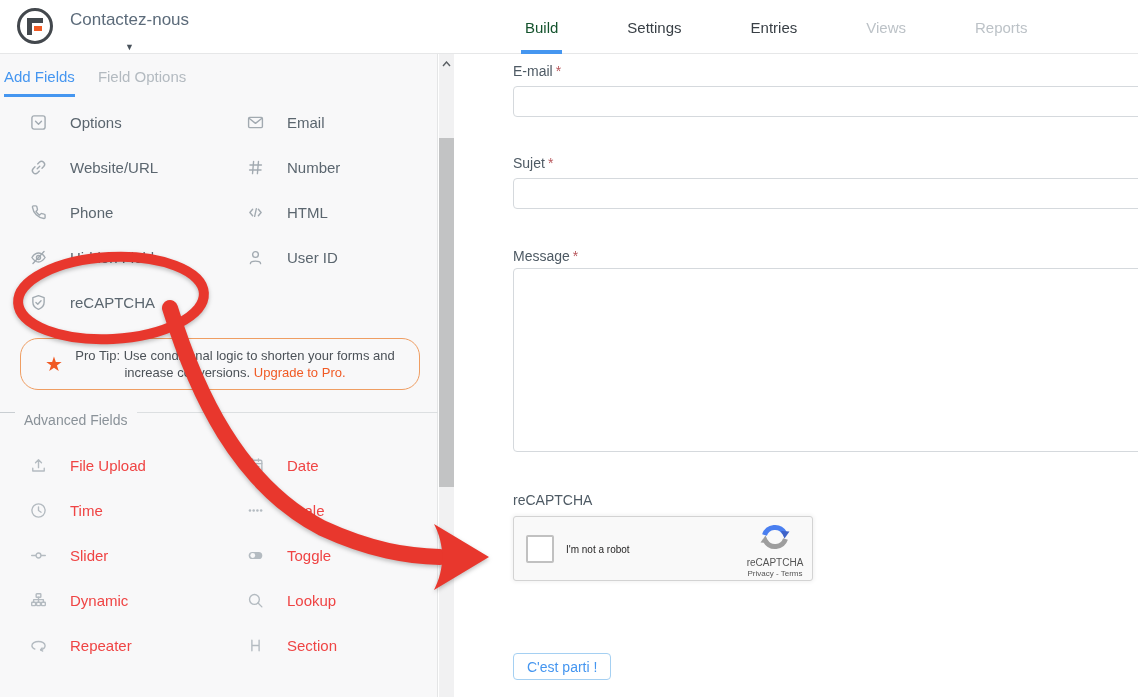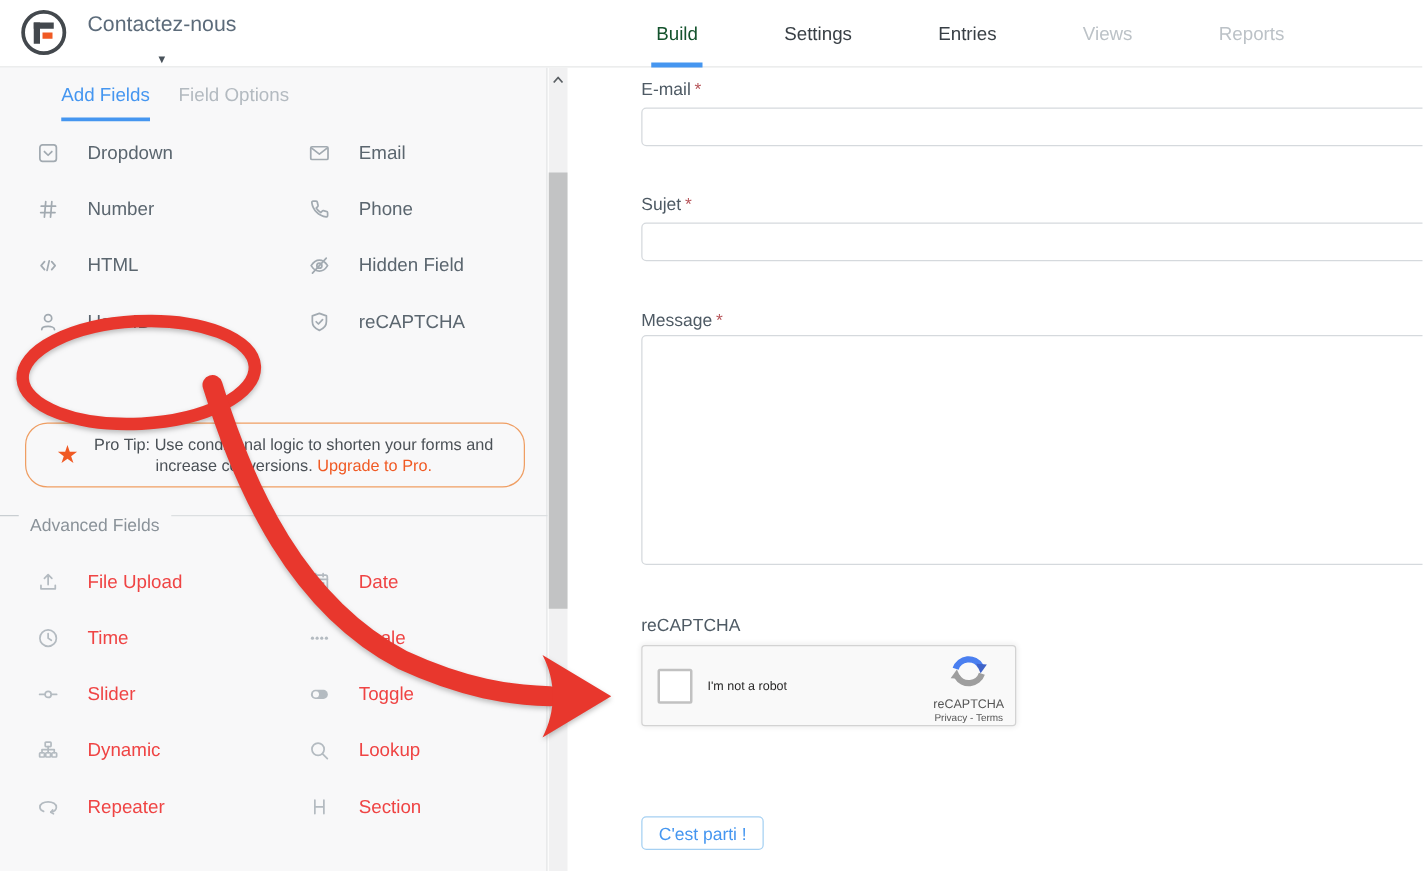--- a/index.html
+++ b/index.html
@@ -23,21 +23,21 @@
   .htab { position:relative; display:flex; align-items:center; height:54px;
     font-size:15px; color:#383f45; cursor:pointer; }
   .htab.active { color:#14532d; }
   .htab.muted { color:#bcc2c7; }
   .htab.active::after { content:""; position:absolute; left:-4px; right:-4px; bottom:0;
     height:4px; background:#4596f0; }
 
   
   .sidebar { position:absolute; top:54px; left:0; width:438px; height:643px;
     background:#f8f8f9; border-right:1px solid #e4e5e6; }
-  .stabs { position:absolute; top:0; left:0; height:45px; display:flex; gap:23px; padding-left:23px;margin-left:26px; }
+  .stabs { position:absolute; top:0; left:0; height:45px; display:flex; gap:23px; padding-left:4px; }
   .stab { position:relative; display:flex; align-items:center; height:45px; font-size:15px;
     color:#b3bac0; cursor:pointer; }
   .stab.active { color:#4596f0; }
   .stab.active::after { content:""; position:absolute; left:0; right:0; bottom:2px;
     height:3px; background:#4596f0; }
 
   .fgrid { position:absolute; left:0; width:438px; display:grid;
     grid-template-columns:228px 210px; grid-auto-rows:45px; }
   .fgrid.basic-grid { top:46px; }
   .fgrid.adv-grid { top:389px; }
@@ -147,30 +147,40 @@
     </div>
 
     <div class="fgrid basic-grid">
       <div class="fitem">
         <span class="ficon">
             <svg width="17" height="17" viewBox="0 0 16 16">
               <rect x="1.8" y="1.8" width="12.4" height="12.4" rx="2"></rect>
               <path d="M5.2 6.8 8 9.6 10.8 6.8"></path>
             </svg>
           </span>
-        <span class="flabel">Dropdown</span>
+        <span class="flabel">Options</span>
       </div>
       <div class="fitem">
         <span class="ficon">
             <svg width="17" height="17" viewBox="0 0 16 16">
               <rect x="1.5" y="3.2" width="13" height="9.6" rx="1"></rect>
               <path d="M2.2 4.2 8 8.8 13.8 4.2"></path>
             </svg>
           </span>
         <span class="flabel">Email</span>
+      </div>
+      <div class="fitem">
+        <span class="ficon">
+            <svg width="17" height="17" viewBox="0 0 16 16">
+              <path d="M6.8 9.2 9.2 6.8"></path>
+              <path d="M7.2 4.6 8.8 3 a2.9 2.9 0 0 1 4.1 4.1 L11.3 8.7"></path>
+              <path d="M8.8 11.4 7.2 13 a2.9 2.9 0 0 1 -4.1 -4.1 L4.7 7.3"></path>
+            </svg>
+          </span>
+        <span class="flabel">Website/URL</span>
       </div>
       <div class="fitem">
         <span class="ficon">
             <svg width="17" height="17" viewBox="0 0 16 16">
               <path d="M6.2 2.2 5.2 13.8 M10.8 2.2 9.8 13.8 M2.8 5.6 H13.6 M2.4 10.4 H13.2"></path>
             </svg>
           </span>
         <span class="flabel">Number</span>
       </div>
       <div class="fitem">

